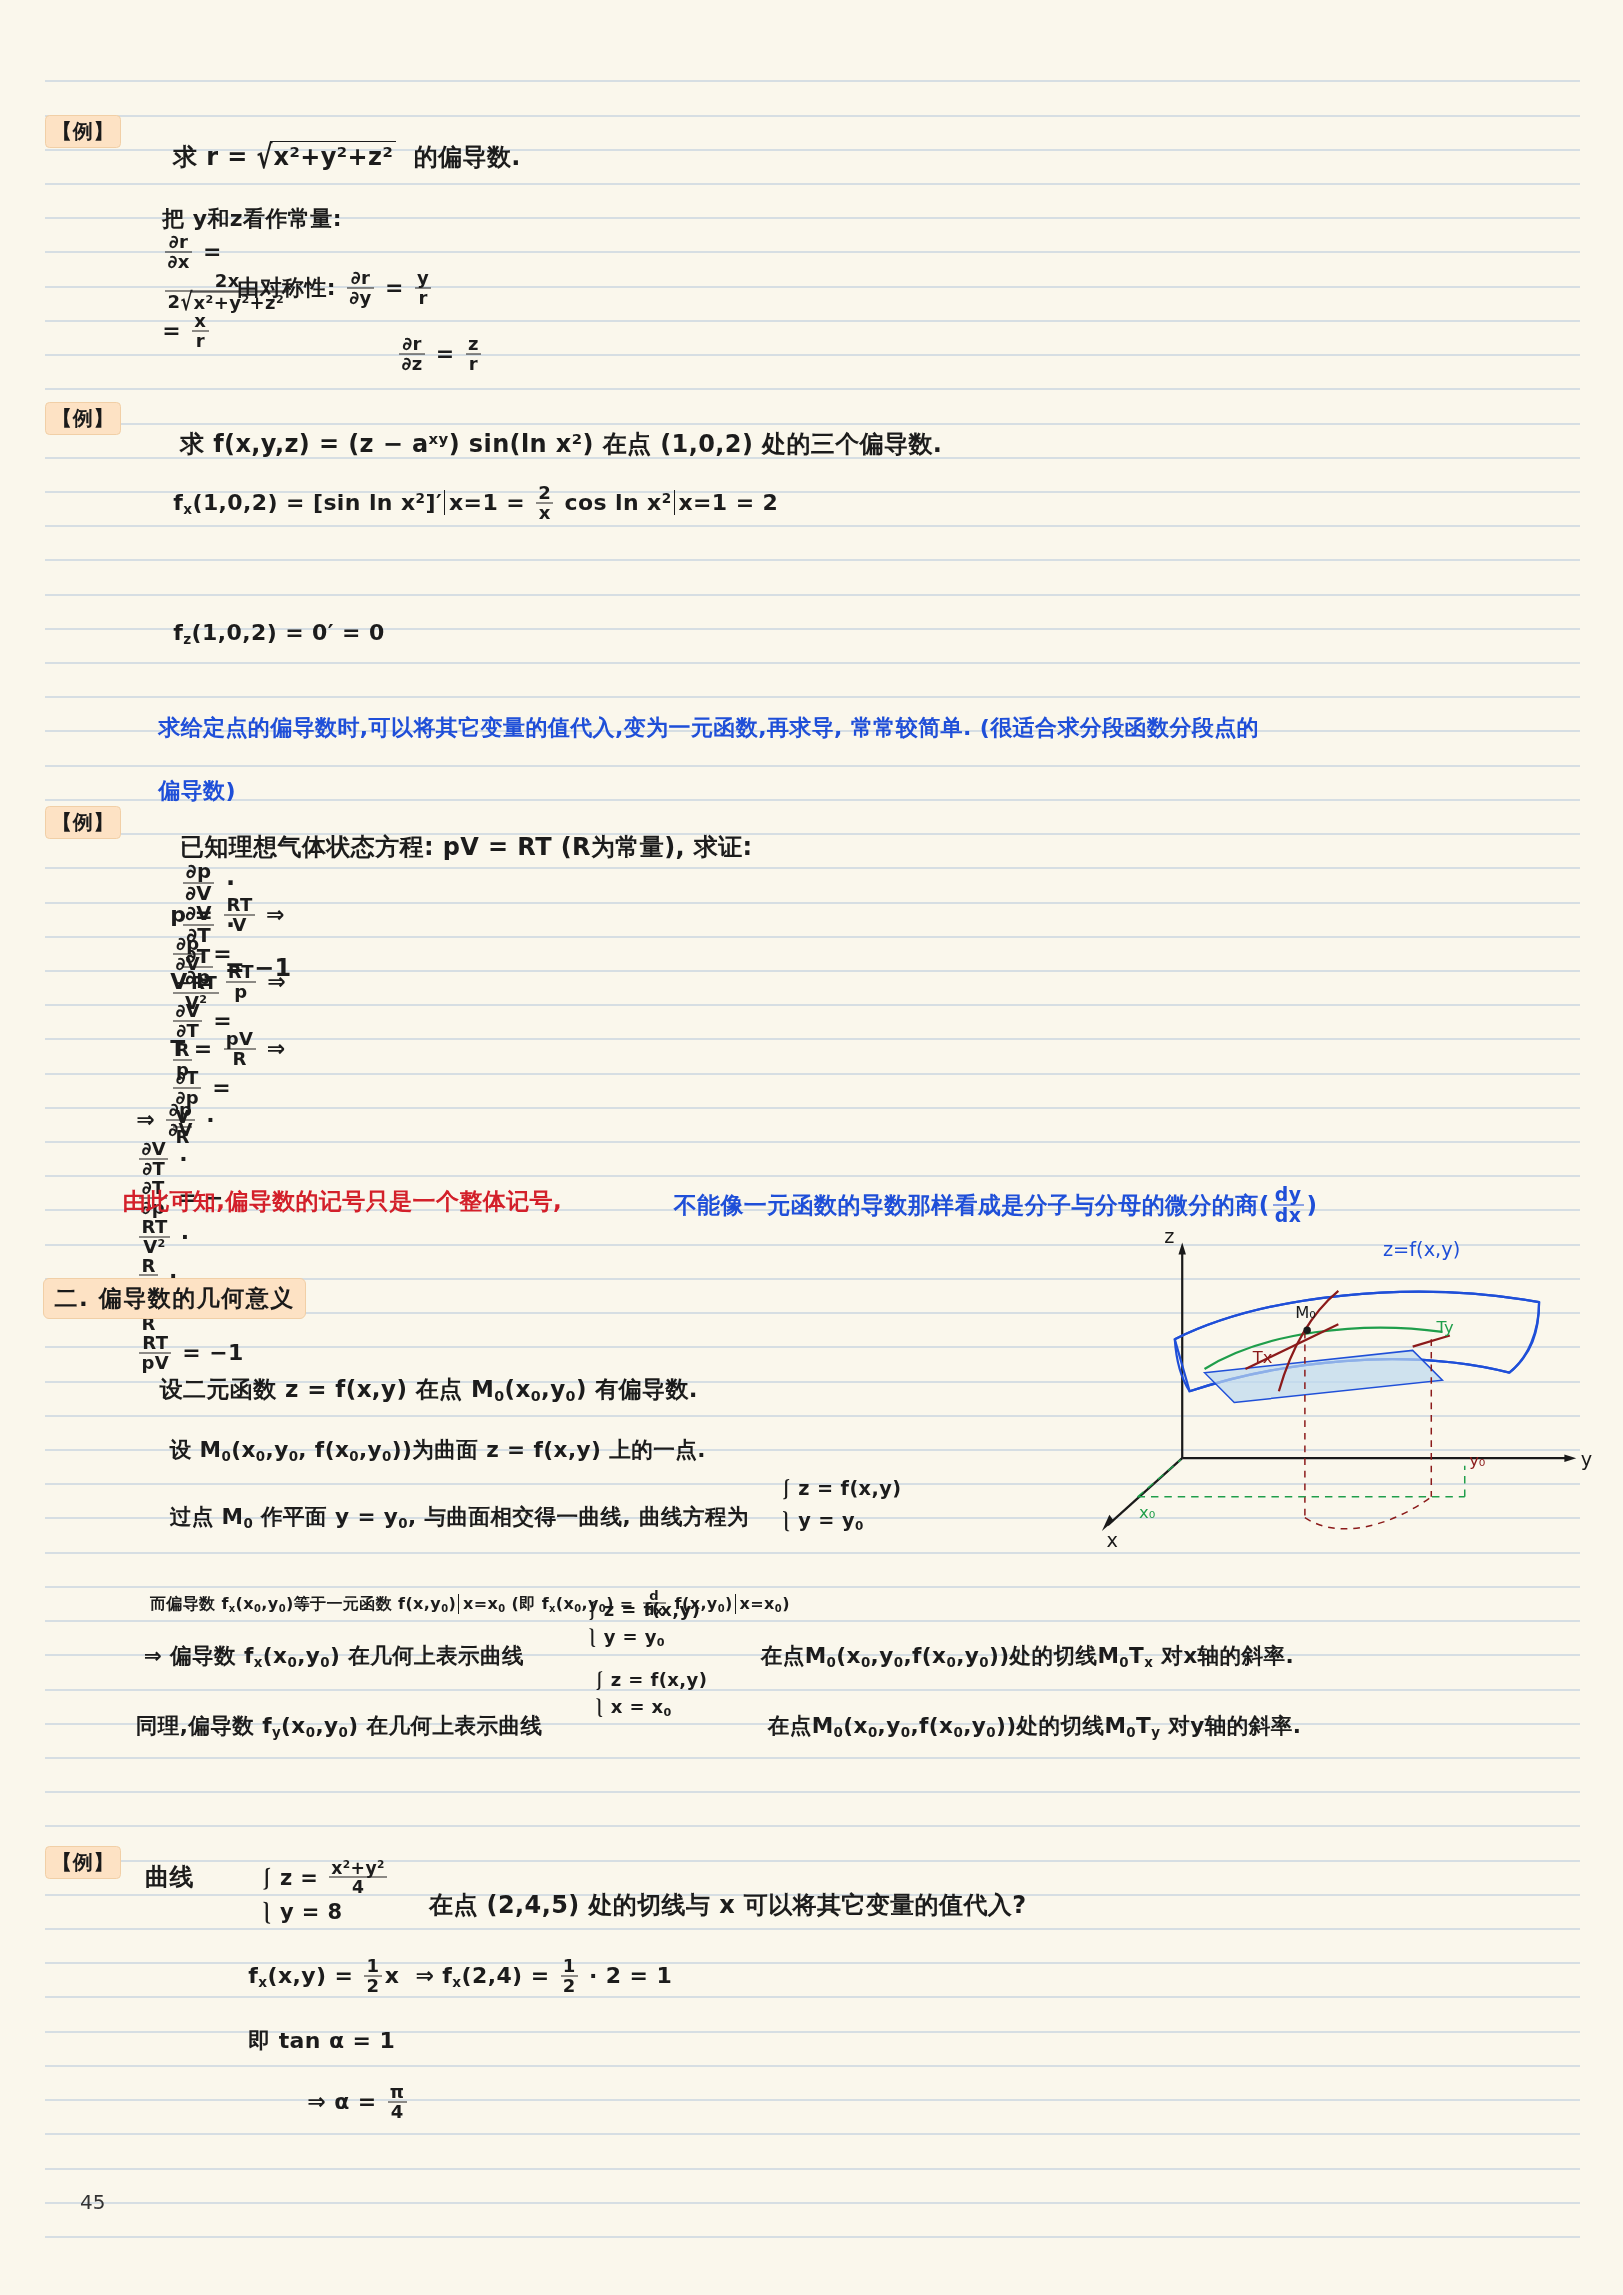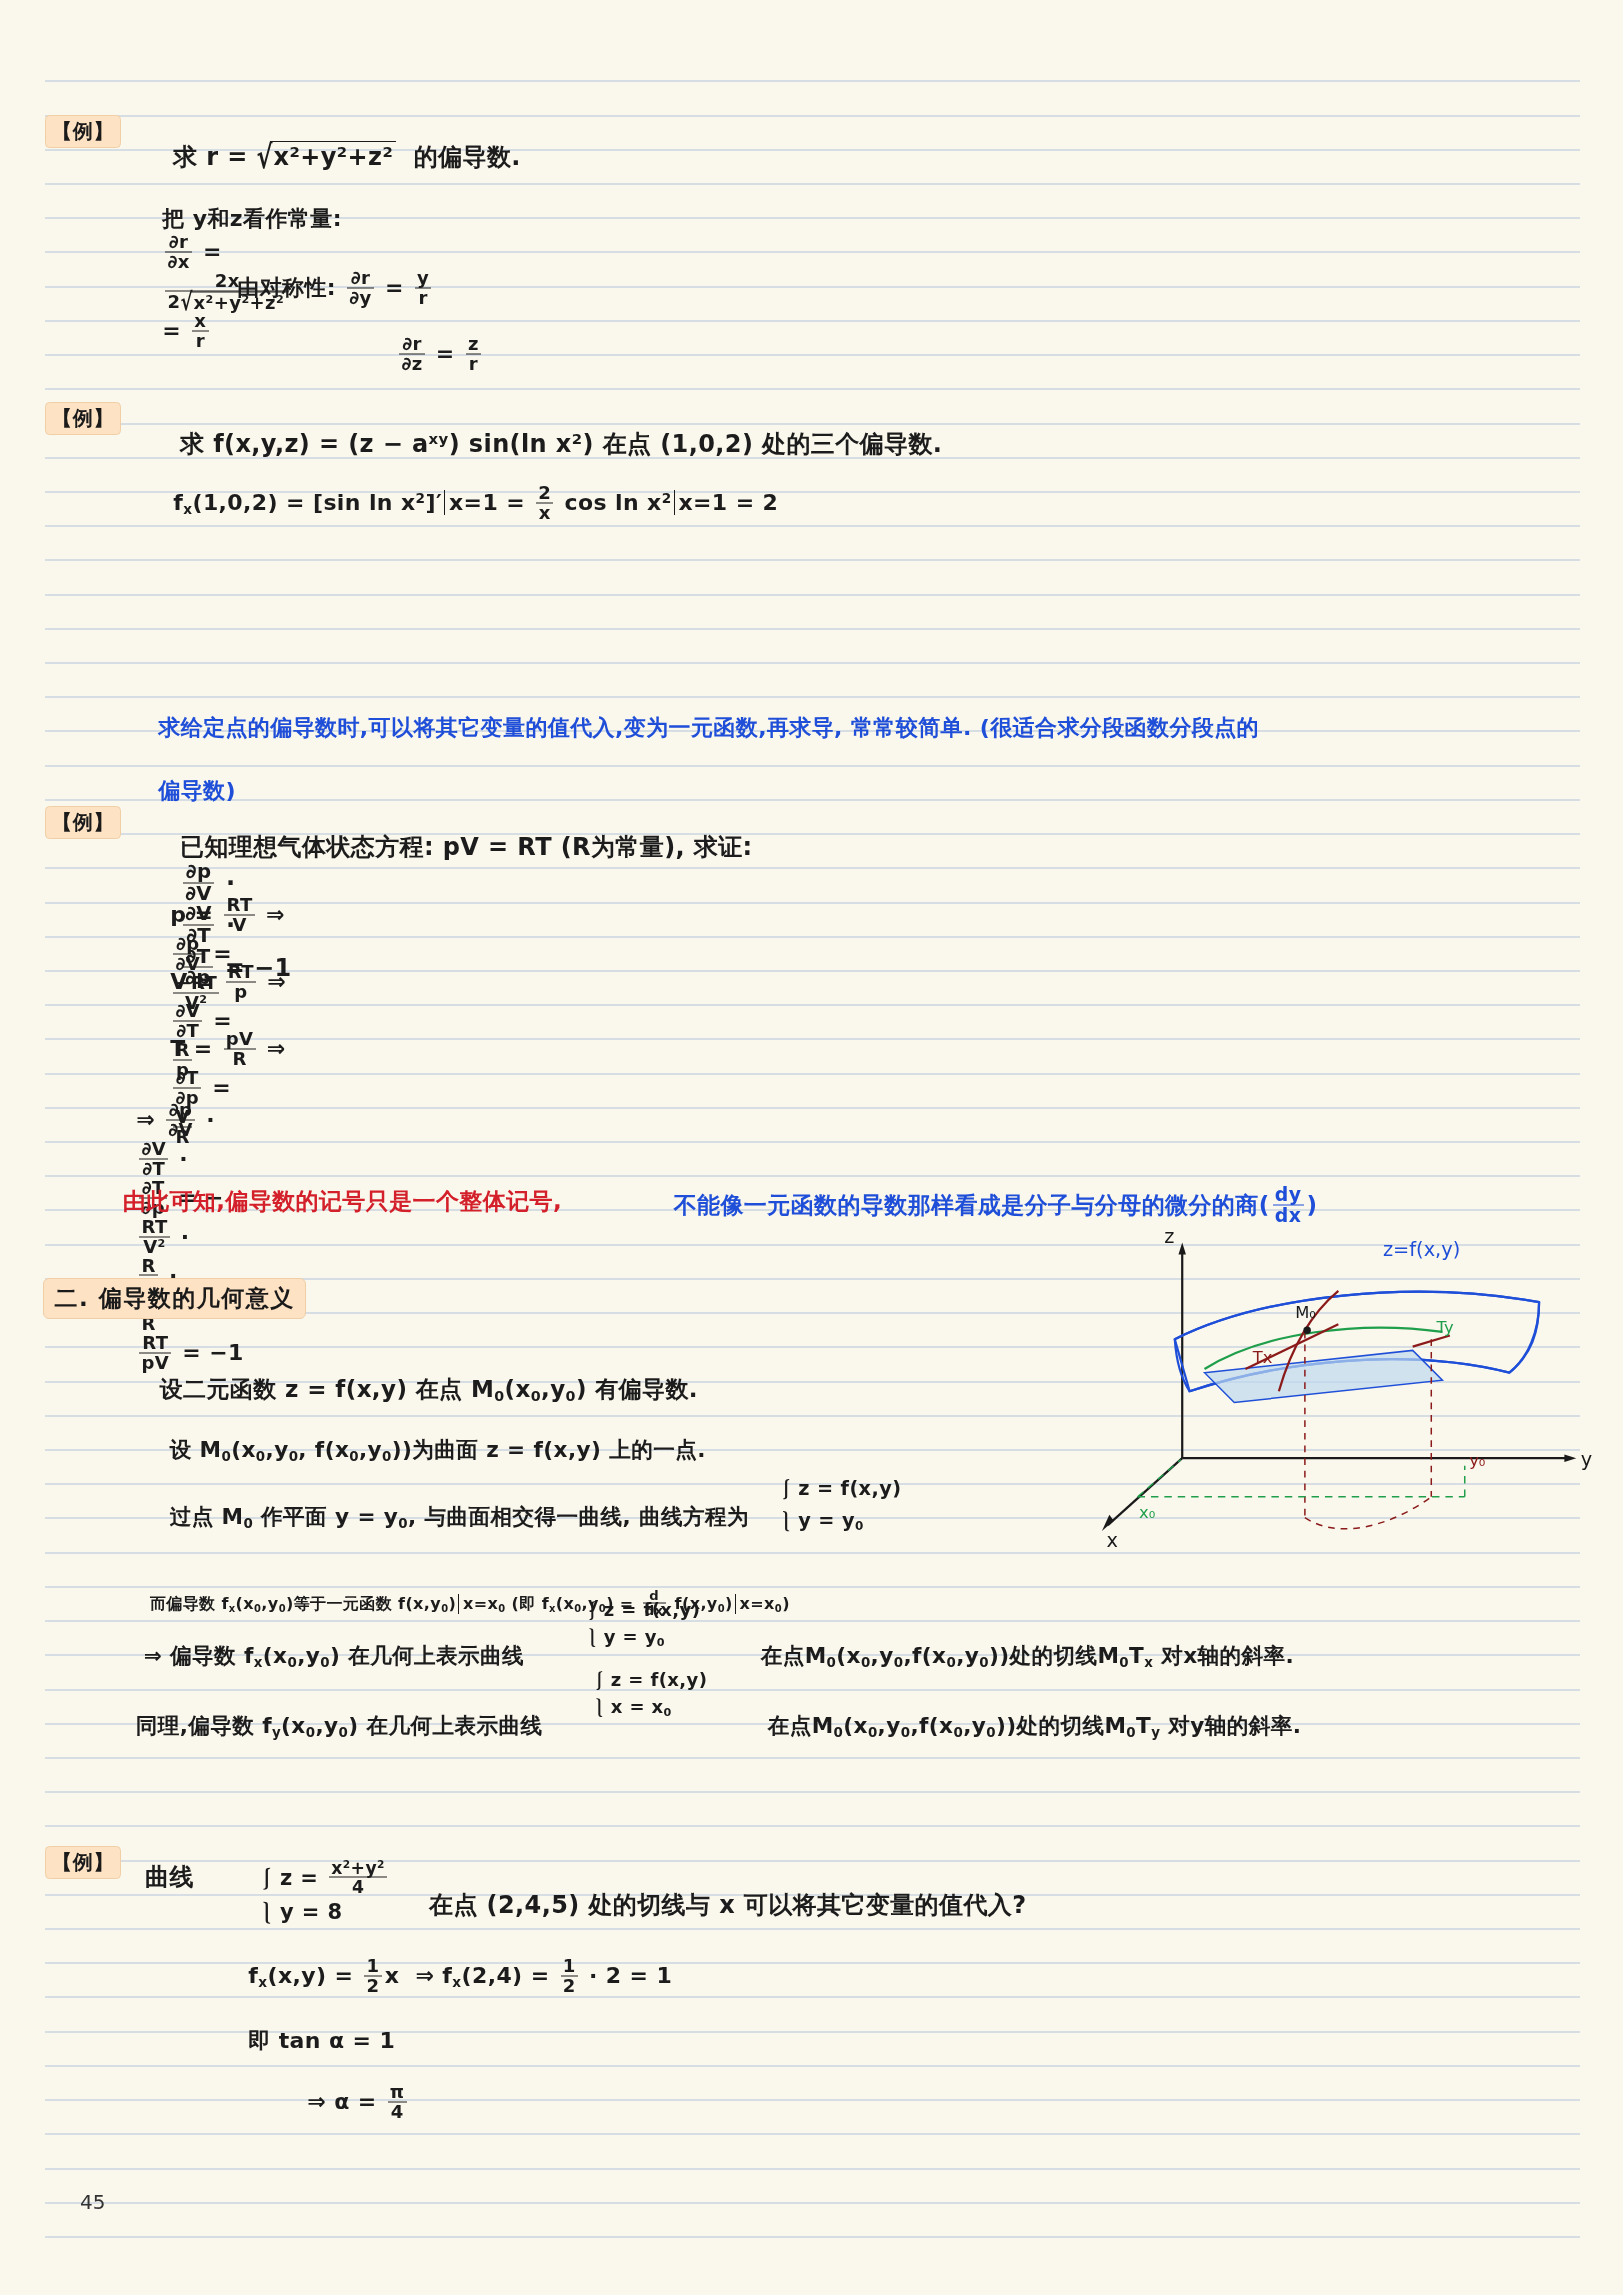--- a/index.html
+++ b/index.html
@@ -209,20 +209,23 @@
 
   <div class="ink hand" style="left:145px; top:400px; font-size:24px;">
     求 f(x,y,z) = (z − a<sup>xy</sup>) sin(ln x<sup>2</sup>) 在点 (1,0,2) 处的三个偏导数.
   </div>
 
   <div class="ink hand" style="left:141px; top:460px; font-size:22px;">
     f<sub>x</sub>(1,0,2) = [sin ln x<sup>2</sup>]′<span class="bar">x=1</span> = <span class="frac"><span class="num">2</span><span class="den">x</span></span> cos ln x<sup>2</sup><span class="bar">x=1</span> = 2
   </div>
 
 
+  <div class="ink hand" style="left:141px; top:595px; font-size:22px;">
+    f<sub>z</sub>(1,0,2) = 0′ = 0
+  </div>
 
   <div class="ink hand blue" style="left:126px; top:688px; font-size:22px;">
     求给定点的偏导数时,可以将其它变量的值代入,变为一元函数,再求导, 常常较简单. (很适合求分段函数分段点的
   </div>
   <div class="ink hand blue" style="left:126px; top:751px; font-size:22px;">
     偏导数)
   </div>
 
   <div class="tag" style="left:45px; top:806px;">【例】</div>
 

